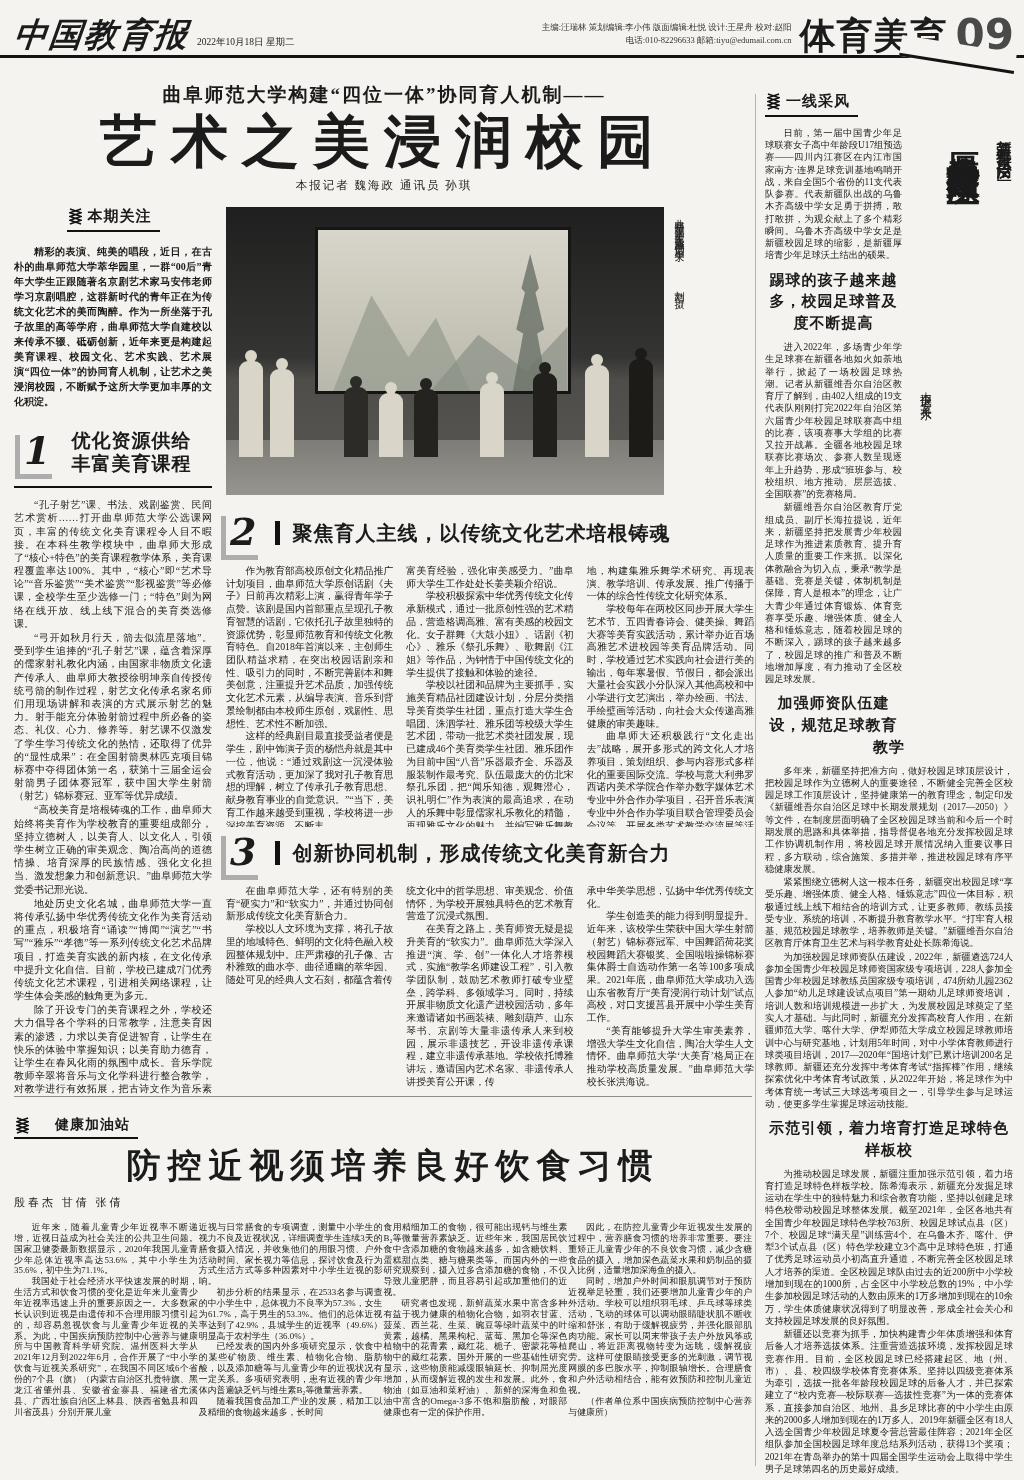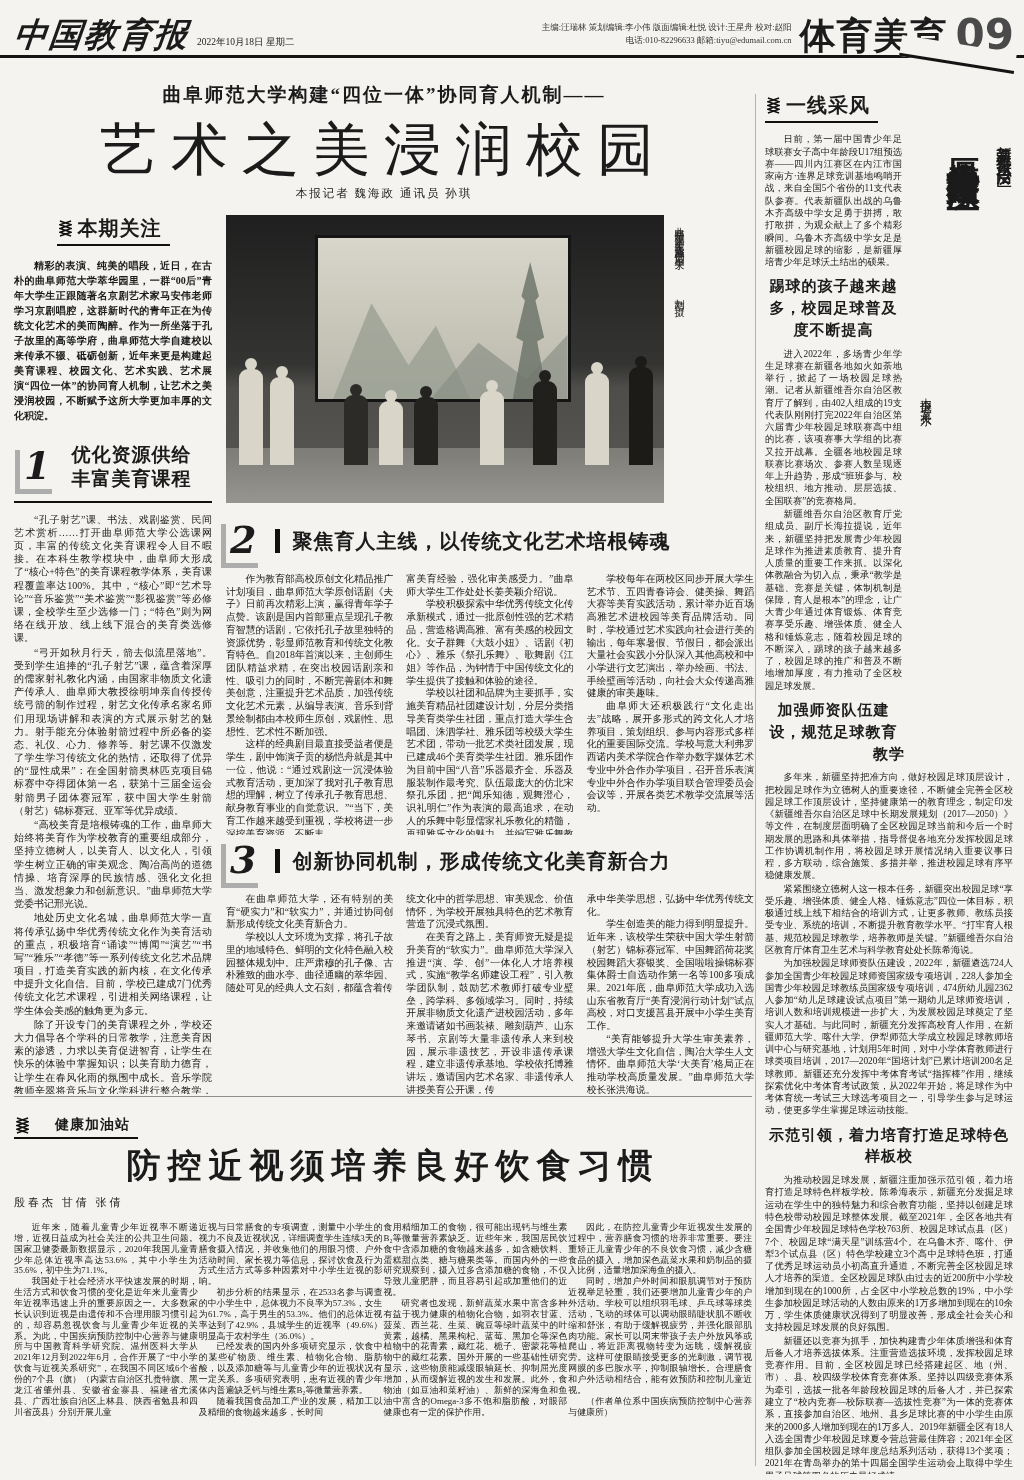--- a/index.html
+++ b/index.html
@@ -12,29 +12,29 @@
   .logo{font-size:33px;font-weight:900;font-style:italic;letter-spacing:2px;transform:skewX(-6deg);line-height:1;}
   .mast-date{font-size:9.5px;color:#222;padding-bottom:3px;white-space:nowrap;}
   .mast-right{display:flex;align-items:flex-end;gap:8px;}
   .credits{font-size:8.5px;color:#333;text-align:right;line-height:1.6;padding-bottom:4px;white-space:nowrap;}
   .section-name{font-size:36px;font-weight:900;letter-spacing:1px;line-height:.9;}
   .page-num{font-size:42px;font-weight:700;color:#4a4a4a;line-height:.8;font-family:"DejaVu Sans",sans-serif;}
   .mast-rule{position:absolute;left:0;top:55px;width:1024px;height:3px;background:#141414;}
   .swoosh{position:absolute;right:8px;top:44px;width:116px;height:18px;border-bottom:3px solid #141414;transform:rotate(9deg);background:#f4f3ef;}
 
   
-  .badge{display:inline-flex;align-items:center;gap:6px;font-weight:bold;font-size:20px;border-bottom:2px solid #111;padding:0 8px 3px 2px;letter-spacing:1px;}
+  .badge{display:inline-flex;align-items:center;gap:6px;font-weight:bold;font-size:15px;border-bottom:2px solid #111;padding:0 8px 3px 2px;letter-spacing:1px;}
   .badge svg{display:block;}
   .para-block p{margin:0;text-indent:2em;text-align:justify;}
   .para-block p.cont{text-indent:0;}
 
   
   .main-article{position:absolute;left:14px;top:60px;width:740px;height:1034px;overflow:hidden;}
   .kicker{text-align:center;font-size:19px;font-weight:bold;letter-spacing:2px;margin-top:22px;}
-  .main-title{text-align:center;font-size:57px;font-weight:400;letter-spacing:14px;margin:12px 0 6px;line-height:1.05;}
+  .main-title{text-align:center;font-size:57px;font-weight:700;letter-spacing:14px;margin:4px 0 6px;line-height:1.05;}
   .byline{text-align:center;font-size:11.5px;letter-spacing:2px;color:#222;margin-bottom:14px;}
   .main-body{display:flex;}
   .left-col{flex:0 0 198px;margin-right:14px;font-size:10px;line-height:1.32;}
   .badge-row{text-align:center;margin-bottom:12px;}
   .intro p{font-weight:bold;line-height:1.5;}
   .sec1-head{display:flex;align-items:center;gap:14px;margin:16px 0 10px;border-bottom:2px solid #111;padding:4px 0 10px 6px;}
   .secnum{font-family:"DejaVu Serif",serif;font-style:italic;font-weight:900;font-size:38px;line-height:1;background:#f4f3ef;padding:2px 7px 4px 4px;box-shadow:-5px 5px 0 0 #adadad;}
   .sec1-title{font-size:19px;font-weight:900;line-height:1.25;letter-spacing:1px;}
   .left-col .para-block p{margin-bottom:1px;}
 
@@ -179,20 +179,21 @@
             <div class="para-block">
                 <p>作为教育部高校原创文化精品推广计划项目，曲阜师范大学原创话剧《夫子》日前再次精彩上演，赢得青年学子点赞。该剧是国内首部重点呈现孔子教育智慧的话剧，它依托孔子故里独特的资源优势，彰显师范教育和传统文化教育特色。自2018年首演以来，主创师生团队精益求精，在突出校园话剧亲和性、吸引力的同时，不断完善剧本和舞美创意，注重提升艺术品质，加强传统文化艺术元素，从编导表演、音乐到背景绘制都由本校师生原创，戏剧性、思想性、艺术性不断加强。</p>
                 <p>这样的经典剧目最直接受益者便是学生，剧中饰演子贡的杨恺舟就是其中一位，他说：“通过戏剧这一沉浸体验式教育活动，更加深了我对孔子教育思想的理解，树立了传承孔子教育思想、献身教育事业的自觉意识。”“当下，美育工作越来越受到重视，学校将进一步深挖美育资源，不断丰</p>
               </div>
             <div class="para-block">
                 <p class="cont">富美育经验，强化审美感受力。”曲阜师大学生工作处处长姜美颖介绍说。</p>
                 <p>学校积极探索中华优秀传统文化传承新模式，通过一批原创性强的艺术精品，营造格调高雅、富有美感的校园文化。女子群舞《大鼓小妞》、话剧《初心》、雅乐《祭孔乐舞》、歌舞剧《江姐》等作品，为钟情于中国传统文化的学生提供了接触和体验的途径。</p>
                 <p>学校以社团和品牌为主要抓手，实施美育精品社团建设计划，分层分类指导美育类学生社团，重点打造大学生合唱团、洙泗学社、雅乐团等校级大学生艺术团，带动一批艺术类社团发展，现已建成46个美育类学生社团。雅乐团作为目前中国“八音”乐器最齐全、乐器及服装制作最考究、队伍最庞大的仿北宋祭孔乐团，把“闻乐知德，观舞澄心，识礼明仁”作为表演的最高追求，在动人的乐舞中彰显儒家礼乐教化的精髓，再现雅乐文化的魅力，并编写雅乐舞教材，建立中小学音乐教师雅乐培训基</p>
               </div>
             <div class="para-block">
+                <p class="cont">地，构建集雅乐舞学术研究、再现表演、教学培训、传承发展、推广传播于一体的综合性传统文化研究体系。</p>
                 <p>学校每年在两校区同步开展大学生艺术节、五四青春诗会、健美操、舞蹈大赛等美育实践活动，累计举办近百场高雅艺术进校园等美育品牌活动。同时，学校通过艺术实践向社会进行美的输出，每年寒暑假、节假日，都会派出大量社会实践小分队深入其他高校和中小学进行文艺演出，举办绘画、书法、手绘壁画等活动，向社会大众传递高雅健康的审美趣味。</p>
                 <p>曲阜师大还积极践行“文化走出去”战略，展开多形式的跨文化人才培养项目，策划组织、参与内容形式多样化的重要国际交流。学校与意大利弗罗西诺内美术学院合作举办数字媒体艺术专业中外合作办学项目，召开音乐表演专业中外合作办学项目联合管理委员会会议等，开展各类艺术教学交流展等活动。</p>
               </div>
           </div>
         </div>
 
         <div class="sec sec3">
           <div class="sec-head">
             <span class="secnum">3</span>
             <h2>创新协同机制，形成传统文化美育新合力</h2>

